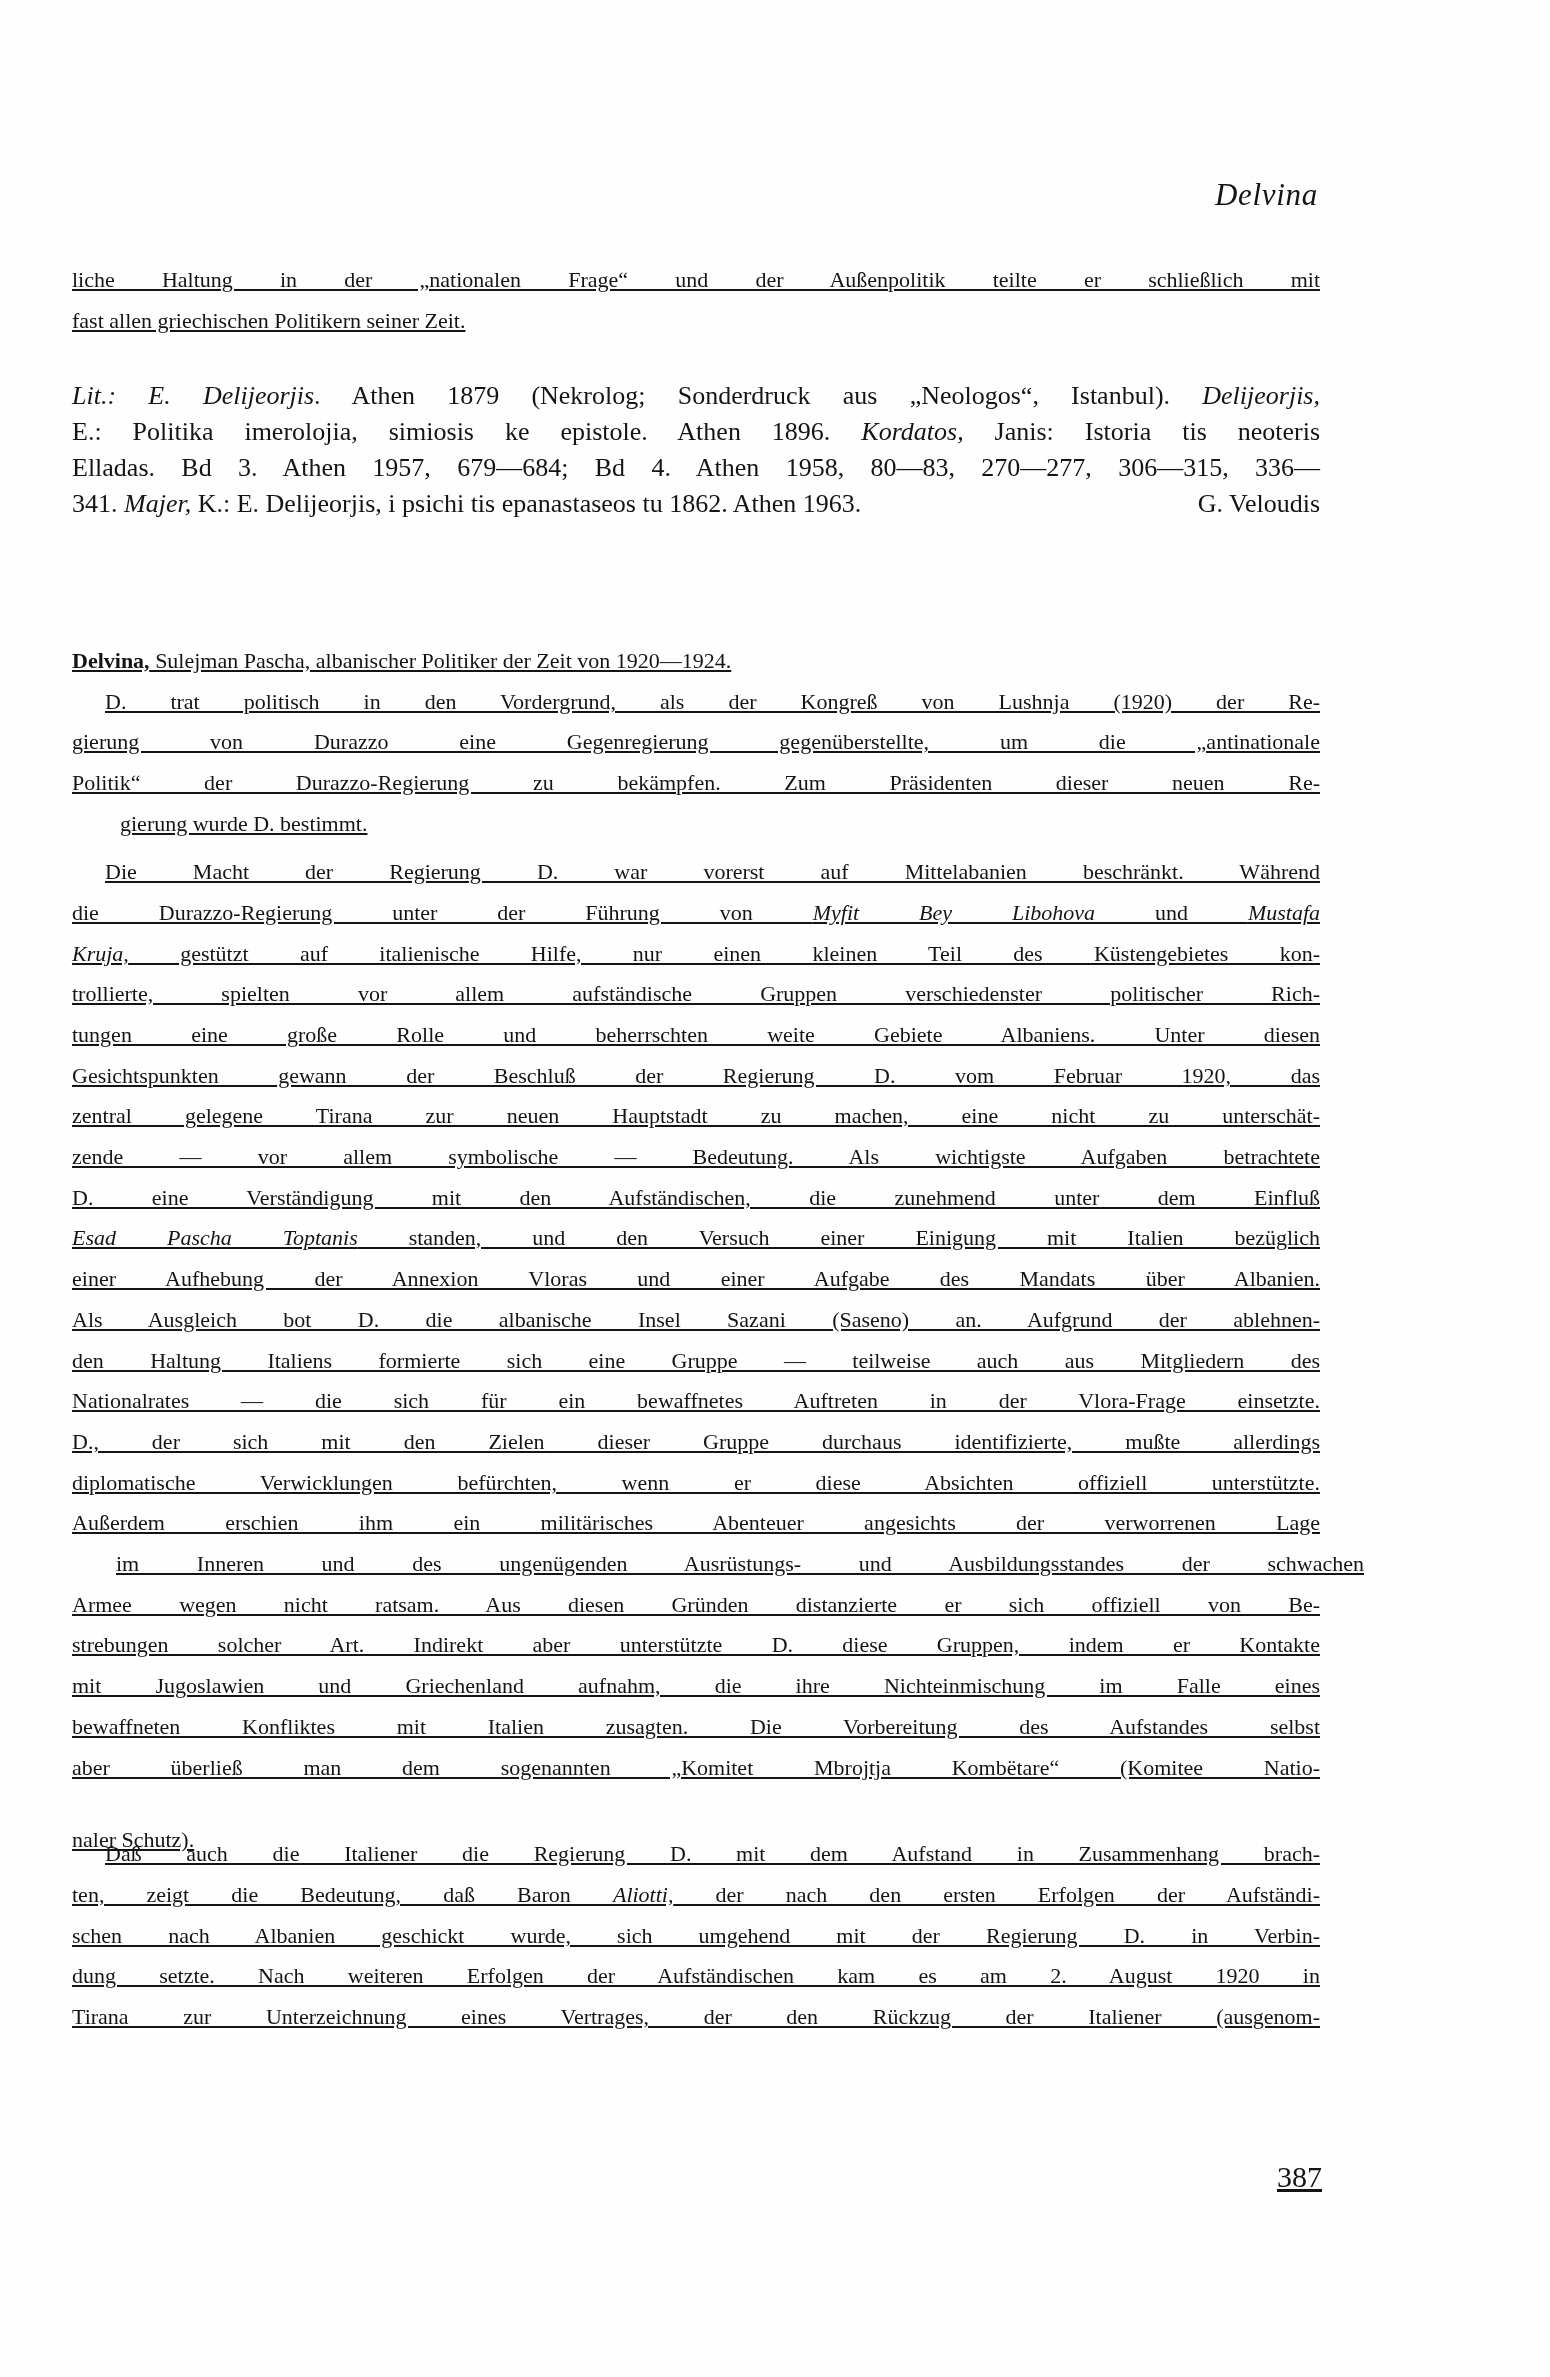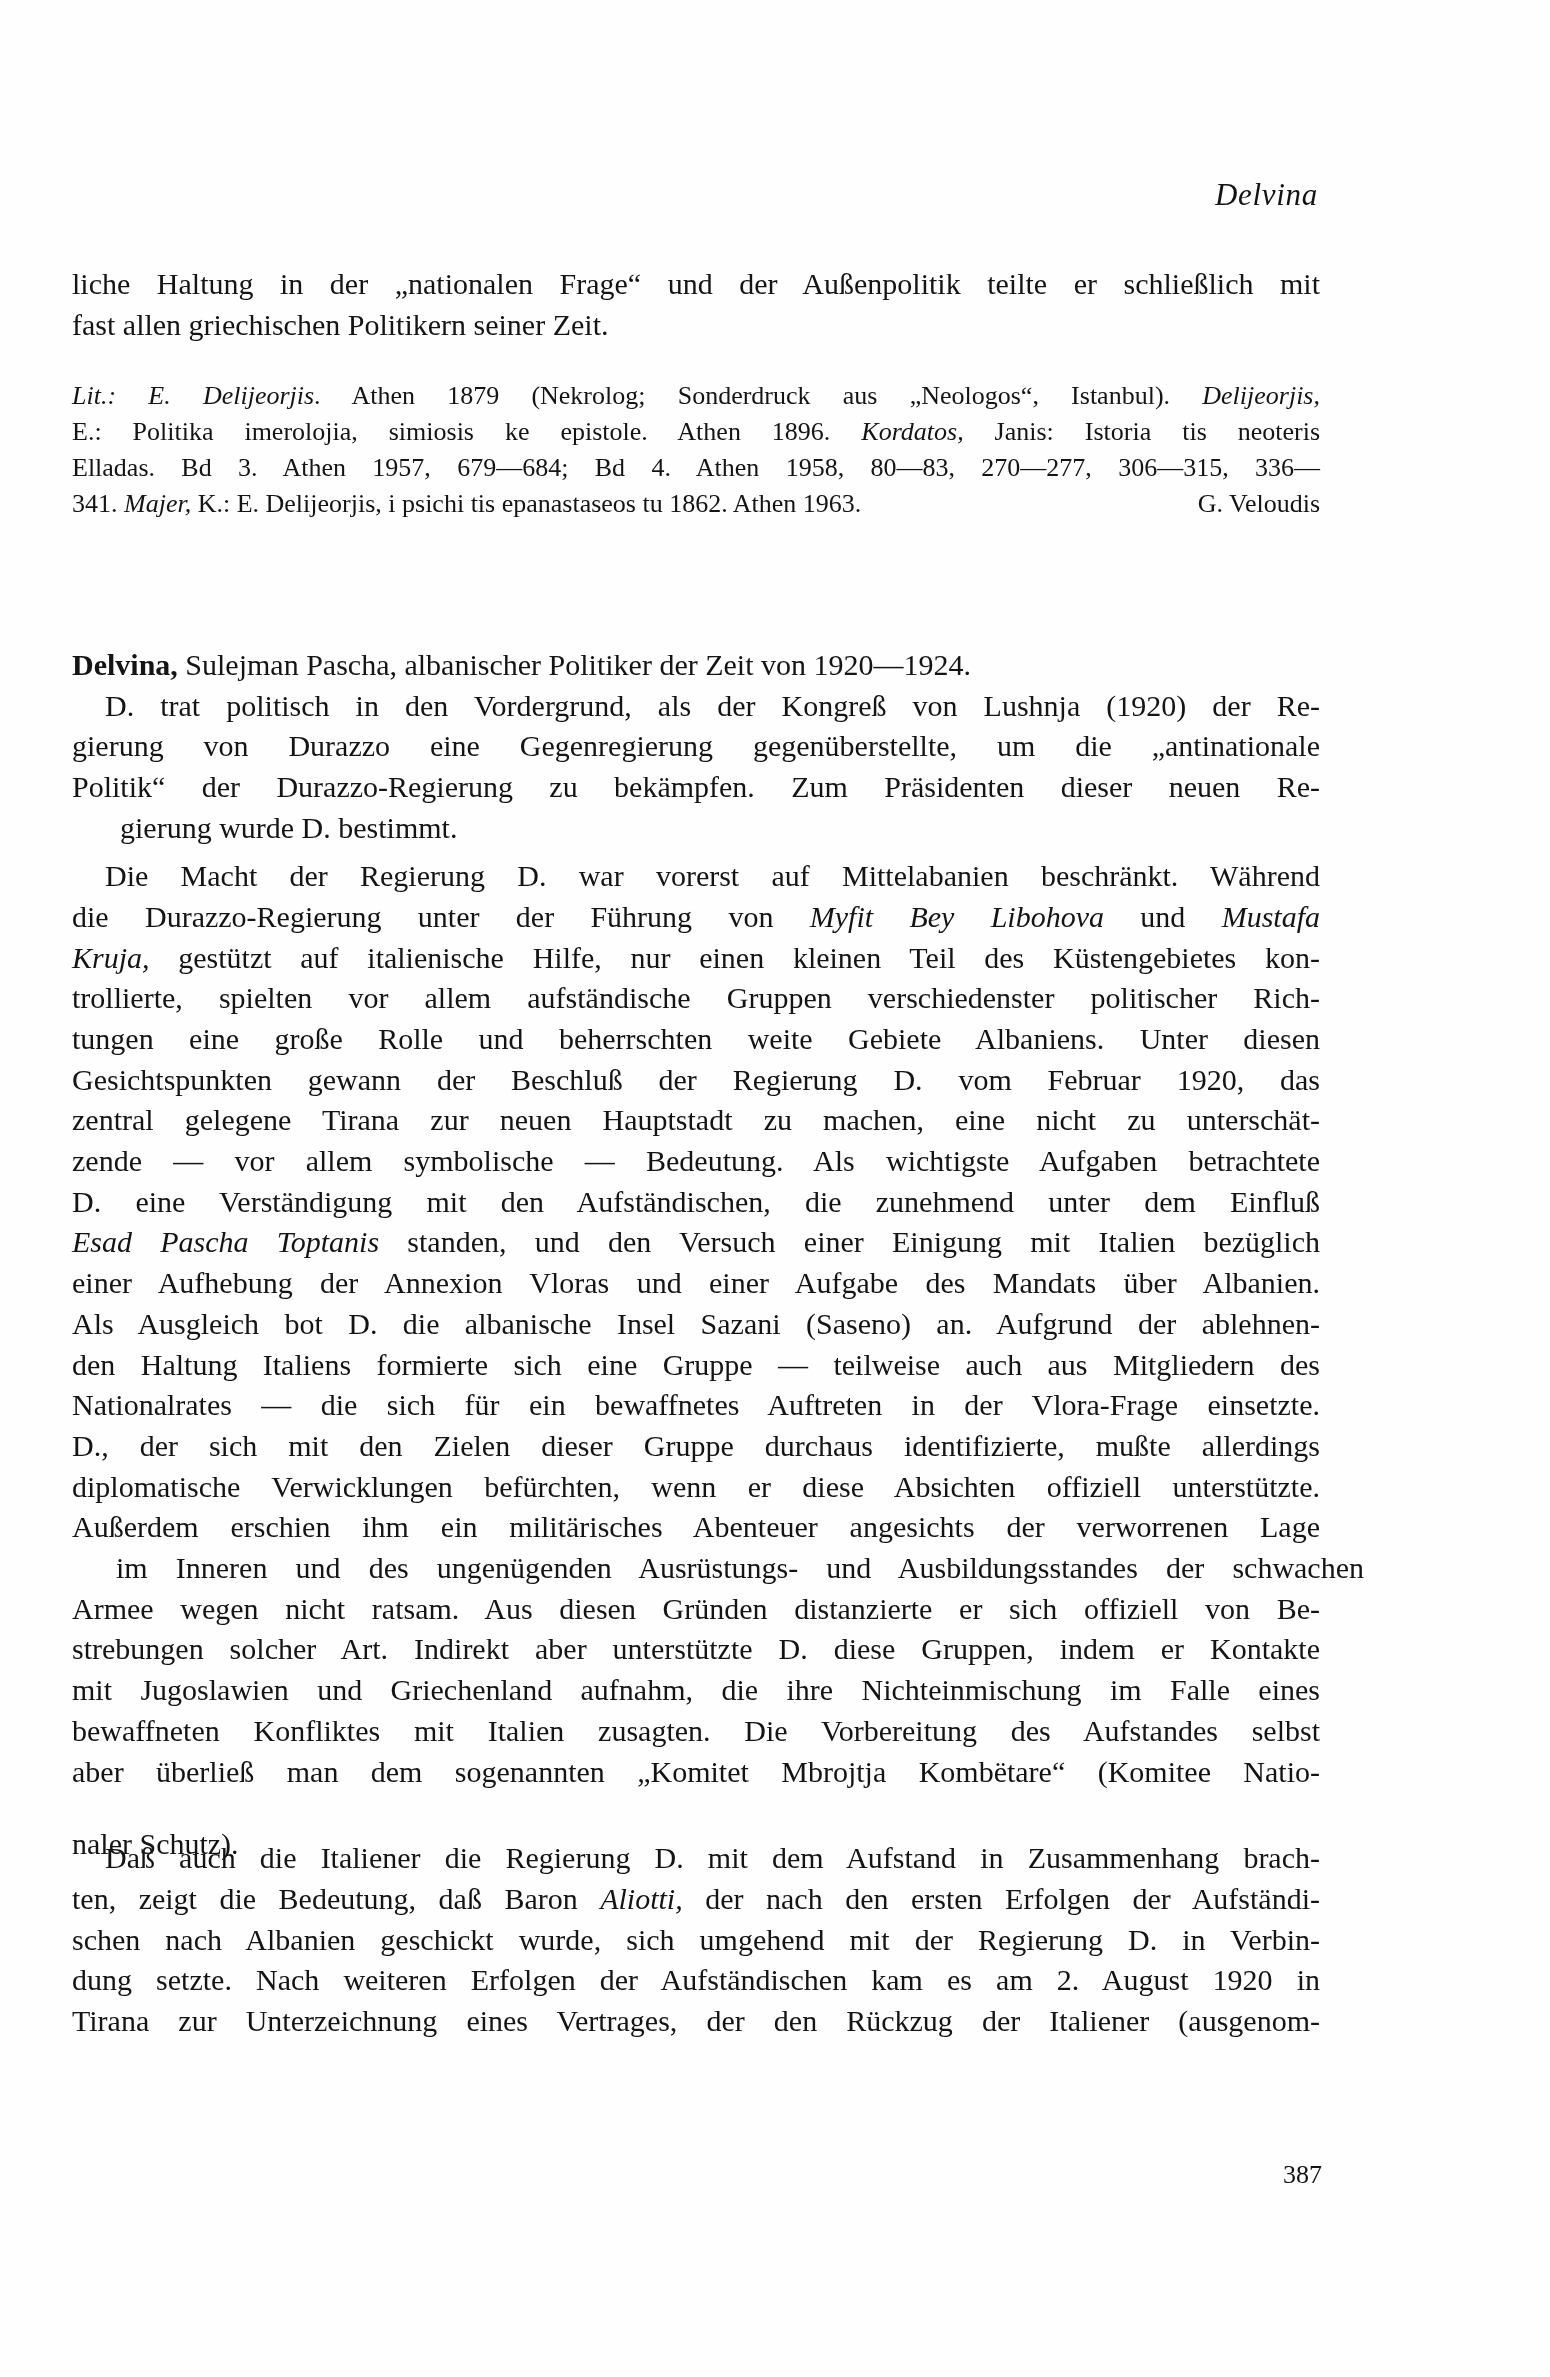--- a/index.html
+++ b/index.html
@@ -3,26 +3,26 @@
 <meta charset="utf-8">
 <style>
   html, body { margin: 0; padding: 0; background: #ffffff; }
   body { width: 1550px; height: 2377px; position: relative; overflow: hidden; }
   .page { position: absolute; left: 0; top: 0; width: 1550px; height: 2377px; background: #fefefe; color: #141414;
           font-family: "Liberation Serif", "DejaVu Serif", serif; }
   .running-head { position: absolute; right: 232px; top: 179px; font-size: 31px; font-style: italic; line-height: 1; letter-spacing: 0.7px; }
   .line { position: absolute; left: 72px; width: 1248px; white-space: nowrap; line-height: 1; text-align: justify; text-align-last: justify; }
   .line.last { text-align-last: left; }
   .line.indent { left: 105px; width: 1215px; }
-  .body-line { font-size: 30px; }
+  .body-line { font-size: 22px; text-decoration: underline; }
   .lit-line { font-size: 26px; }
   .it { font-style: italic; }
   .bd { font-weight: bold; }
   .signature { float: right; }
-  .page-number { position: absolute; right: 228px; top: 2162px; font-size: 26px; line-height: 1; }
+  .page-number { position: absolute; right: 228px; top: 2162px; font-size: 30px; line-height: 1; text-decoration: underline; }
 </style>
 </head>
 <body>
 
 <div class="page">
   <div class="running-head">Delvina</div>
 
   <div id="prev-continuation">
       <div class="line body-line" style="top: 269px;"><span>liche Haltung in der „nationalen Frage“ und der Außenpolitik teilte er schließlich mit</span></div>
       <div class="line body-line last" style="top: 310px;"><span>fast allen griechischen Politikern seiner Zeit.</span></div>

